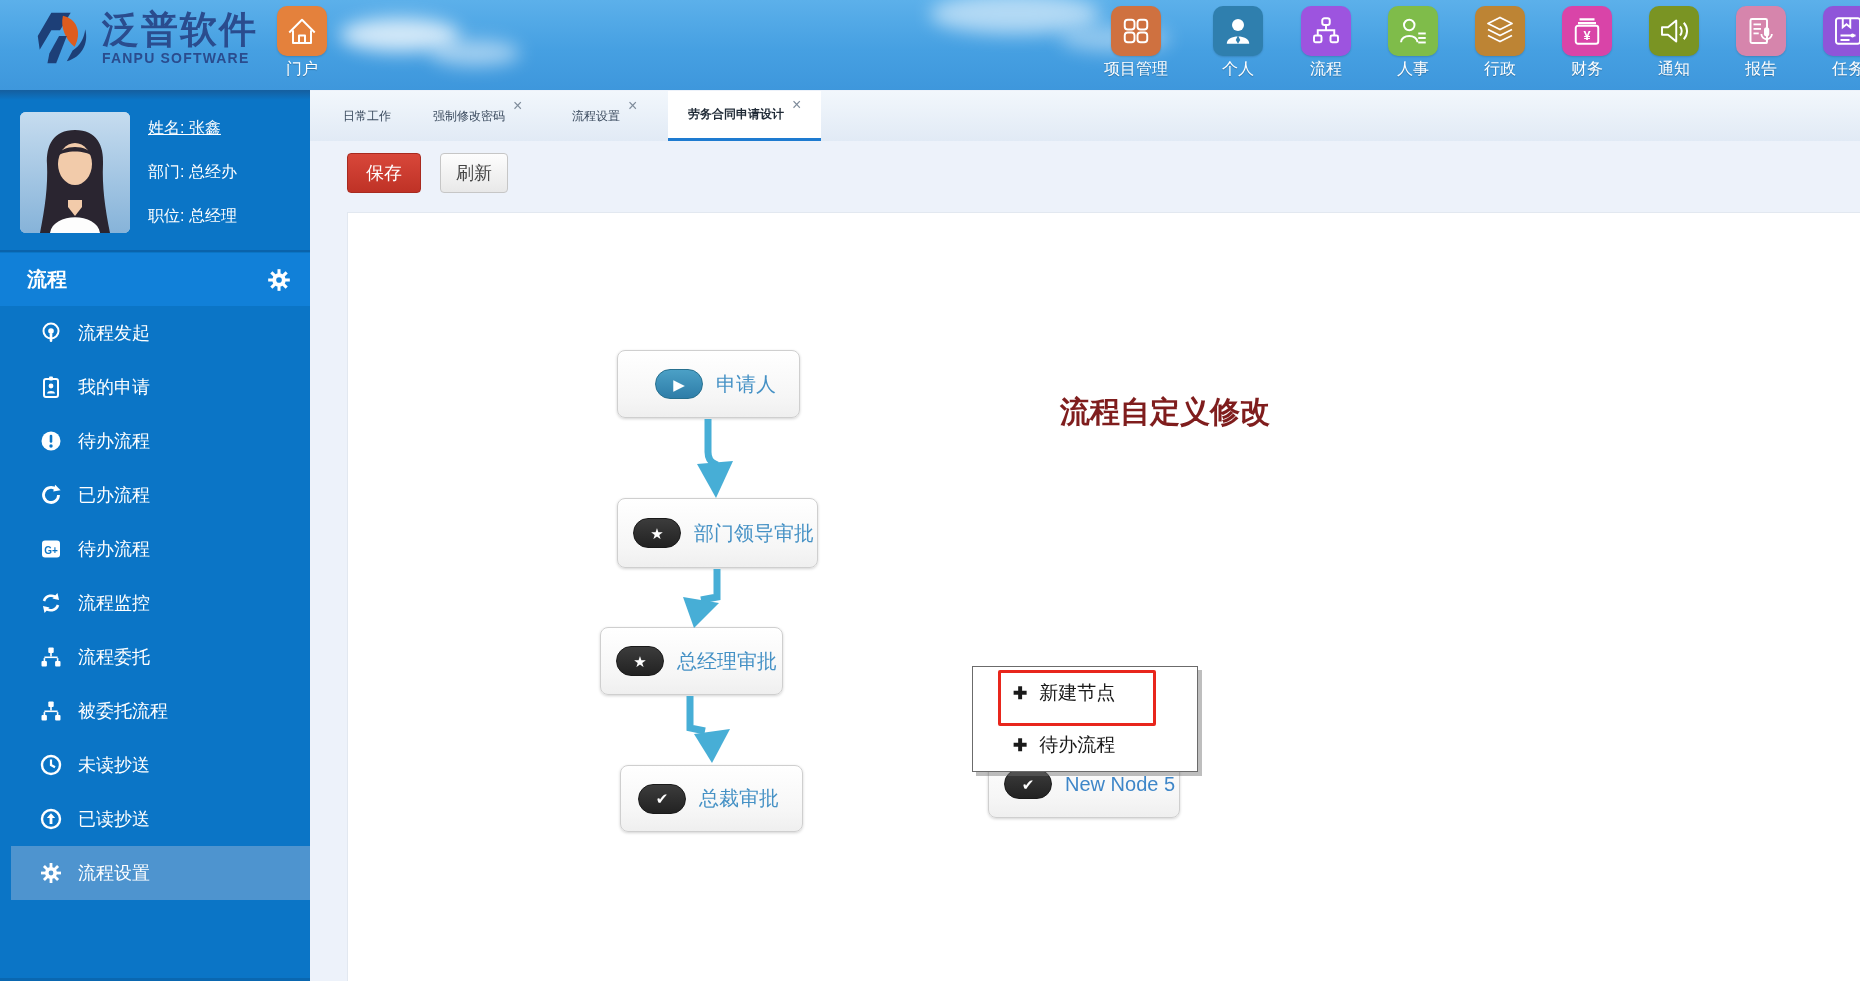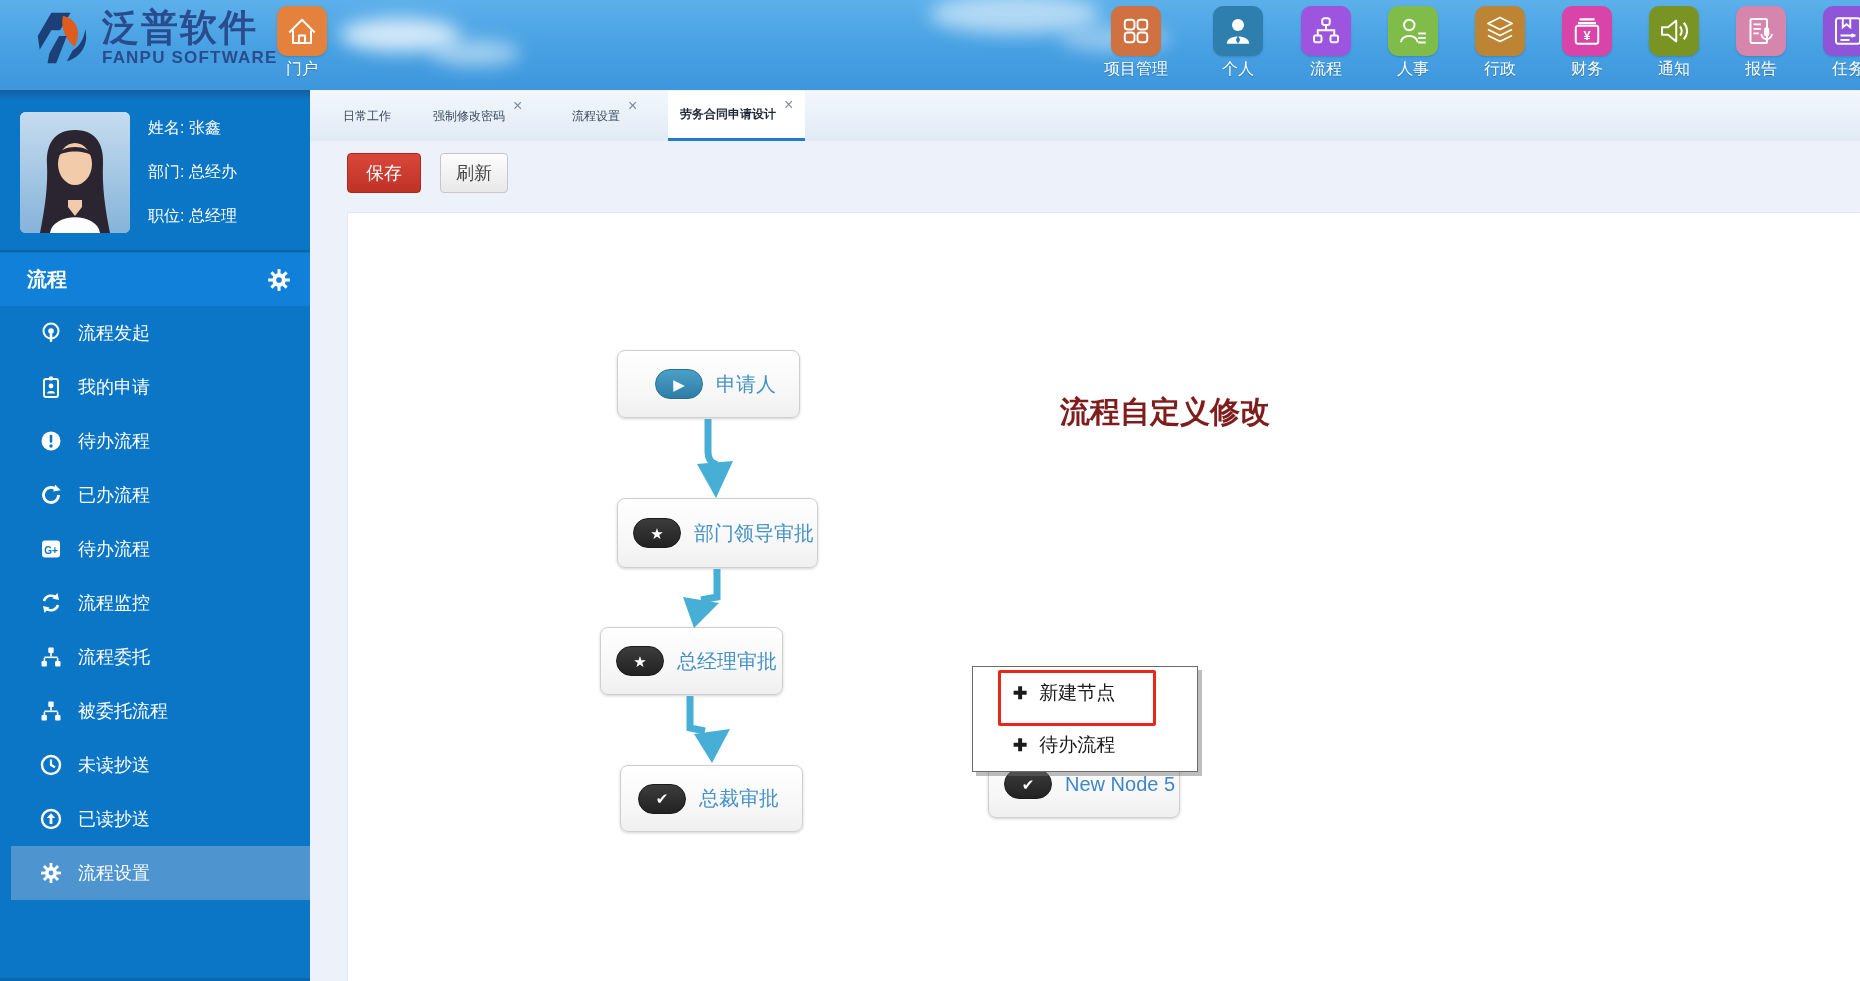--- a/index.html
+++ b/index.html
@@ -7,21 +7,21 @@
               font-family:"Liberation Sans", sans-serif; }
   .page { position:relative; width:1860px; height:981px; overflow:hidden; }
 
   
   .topbar { position:absolute; left:0; top:0; width:1860px; height:90px;
             background:linear-gradient(180deg,#5cb0ea 0%,#46a0e2 55%,#3e97dc 100%); overflow:hidden; }
   .cloud { position:absolute; background:#fff; border-radius:50%; filter:blur(9px); opacity:.75; }
   .brand { position:absolute; left:30px; top:7px; display:flex; align-items:center; }
   .brand-text { margin-left:10px; }
   .brand-cn { font-size:37px; font-weight:bold; color:#2a4c8e; letter-spacing:2px; line-height:40px;}
-  .brand-en { font-size:17px; font-weight:bold; color:#2a4c8e; letter-spacing:1.2px; }
+  .brand-en { font-size:14px; font-weight:bold; color:#2a4c8e; letter-spacing:1.2px; }
 
   .nav-item { position:absolute; top:6px; width:64px; text-align:center; cursor:pointer; }
   .nav-tile { width:50px; height:50px; margin:0 auto; border-radius:10px;
               display:flex; align-items:center; justify-content:center;
               box-shadow:0 1px 2px rgba(0,0,0,.15); }
   .nav-label { margin-top:3px; font-size:16px; color:#fff; text-shadow:0 1px 1px rgba(0,0,0,.25); white-space:nowrap;}
 
   
   .sidebar { position:absolute; left:0; top:90px; width:310px; height:891px; background:#0b75c6; }
   .sidebar-topshadow { position:absolute; left:0; top:0; width:100%; height:10px;
@@ -41,21 +41,21 @@
   .mi-label { margin-left:67px; font-size:18px; }
   .sidebar-bottom-strip { position:absolute; bottom:0; left:0; width:100%; height:3px; background:#0a67b0;}
 
   
   .content { position:absolute; left:310px; top:90px; width:1550px; height:891px; background:#edf2fa; }
   .tabbar { position:absolute; left:0; top:1px; width:100%; height:50px;
             background:linear-gradient(180deg,#f2f7fc,#e1eaf5); }
   .tab { position:absolute; top:0; height:50px; display:flex; align-items:center; cursor:pointer; }
   .tab-label { font-size:12px; color:#3a4a5e; white-space:nowrap; }
   .tab-close { font-size:16px; color:#7f8c9b; margin-left:8px; position:relative; top:-10px; cursor:pointer;}
-  .tab.active { background:#fff; border-bottom:3px solid #1e7bd0; padding:0 12px; }
+  .tab.active { background:#fff; border-bottom:3px solid #1e7bd0; padding:0 20px; }
   .tab.active .tab-label { font-weight:bold; color:#1f2a36; }
 
   .btn { position:absolute; top:63px; height:40px; border-radius:4px; font-size:18px;
          display:flex; align-items:center; justify-content:center; cursor:pointer; }
   .btn-save { left:37px; width:74px; background:linear-gradient(180deg,#d8473a,#bf3226);
               border:1px solid #a82a1f; color:#fff; }
   .btn-refresh { left:130px; width:68px; background:linear-gradient(180deg,#fdfdfd,#e8e8e8);
                  border:1px solid #c6c6c6; color:#444; }
 
   .canvas { position:absolute; left:37px; top:122px; width:1513px; height:769px; background:#fff;
@@ -244,21 +244,21 @@
               <stop offset="1" stop-color="#86b3d9"></stop>
             </linearGradient>
           </defs>
         <path d="M55,18 C33,18 26,34 27,52 C28,74 25,96 20,121 L90,121 C85,96 82,74 83,52 C84,34 77,18 55,18 Z" fill="#2a2530"></path>
         <ellipse cx="55" cy="52" rx="17" ry="21" fill="#f2cbaa"></ellipse>
         <path d="M38,44 C40,32 70,32 72,44 C66,38 44,38 38,44 Z" fill="#2a2530"></path>
         <path d="M30,121 C33,100 77,100 80,121 Z" fill="#fdfdfd"></path>
         <path d="M48,95 L55,104 L62,95 L62,88 L48,88 Z" fill="#f2cbaa"></path>
       </svg>
     </div>
-    <div class="profile-line" style="top:28px;">姓名: 张鑫</div>
+    <div class="profile-line" style="top:28px;text-decoration:underline;">姓名: 张鑫</div>
     <div class="profile-line" style="top:72px;">部门: 总经办</div>
     <div class="profile-line" style="top:116px;">职位: 总经理</div>
 
     <div class="sidebar-divider"></div>
 
     <div class="side-section">
       <span class="side-section-label">流程</span>
       <span class="side-gear">
         <svg class="icon" width="26" height="26" viewBox="0 0 24 24">
           <g fill="#fff">

